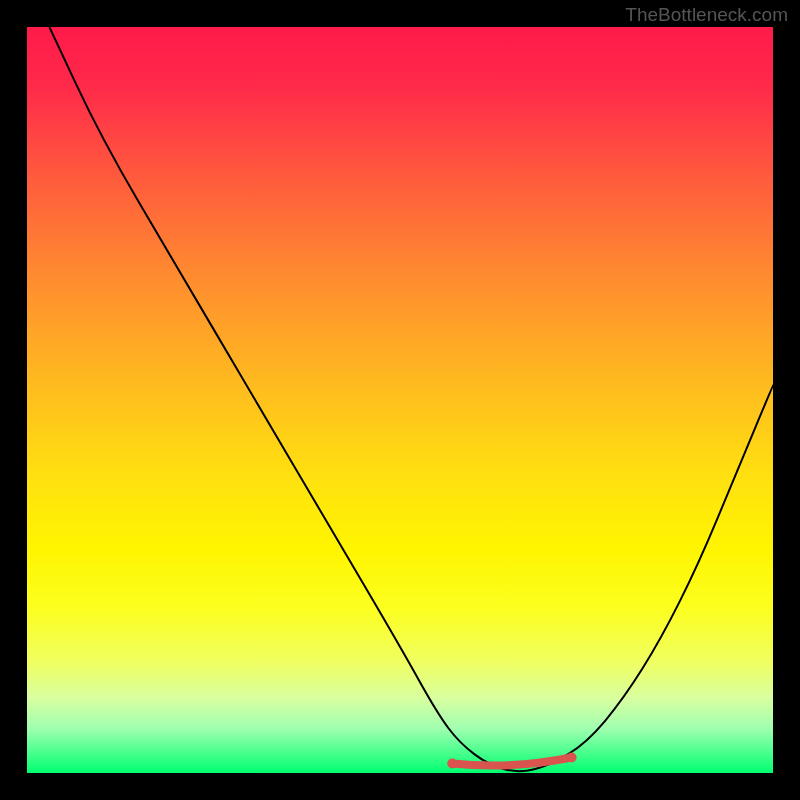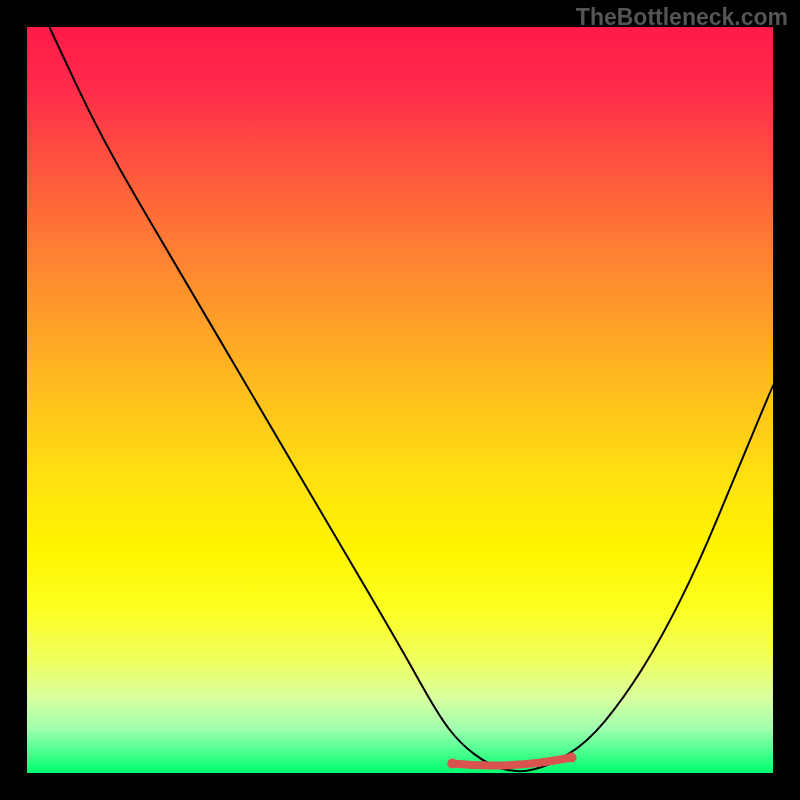--- a/index.html
+++ b/index.html
@@ -9,22 +9,22 @@
     background: #000;
     position: relative;
     font-family: Arial, sans-serif;
     overflow: hidden;
   }
   .watermark {
     position: absolute;
     top: 4px;
     right: 12px;
     color: #555;
-    font-size: 23px;
-    font-weight: bold;
+    font-size: 19px;
+    font-weight: normal;
     z-index: 10;
   }
   .plot-area {
     position: absolute;
     left: 27px;
     top: 27px;
     width: 746px;
     height: 746px;
     background: linear-gradient(to bottom,
       #ff1a4a 0%,

